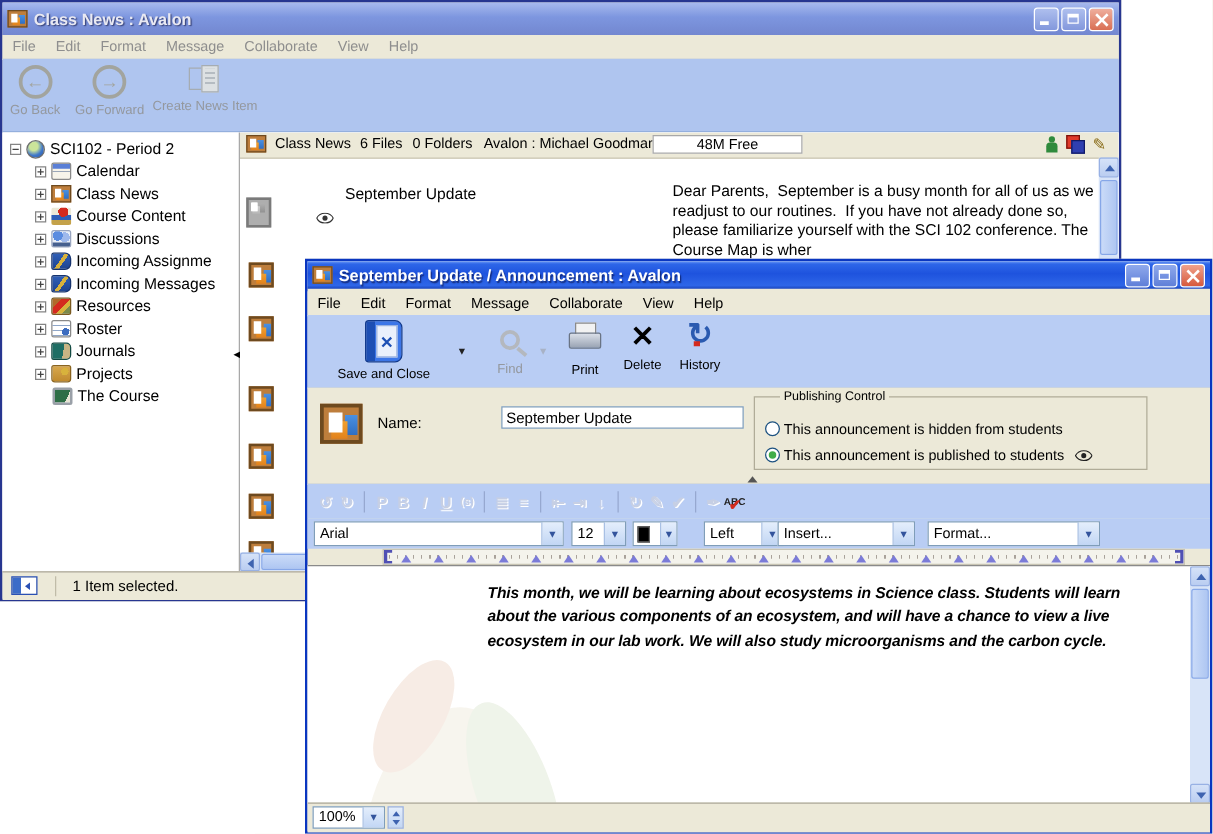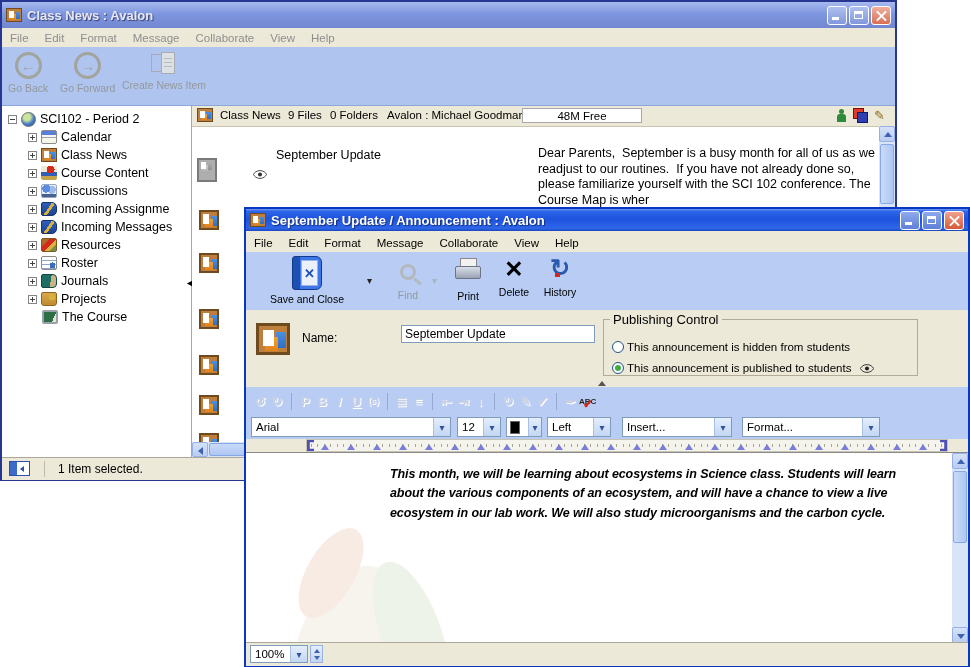--- a/index.html
+++ b/index.html
@@ -272,21 +272,21 @@
         </div>
       </div>
 
       <span class="abs" style="left:183px;top:172px;font-size:9px;color:#000">◄</span>
 
       <div class="abs" style="left:190px;top:0;right:0;bottom:0;background:#fff;overflow:hidden">
 
         <div class="abs" style="left:0;right:0;top:0;height:20px;background:#ECE9D8;border-bottom:1px solid #C9C5B2;font-size:11.5px">
           <span class="board-icon" style="position:absolute;left:5px;top:2px"></span>
           <span class="abs" style="left:28px;top:3px">Class News</span>
-          <span class="abs" style="left:96px;top:3px">9 Files</span>
+          <span class="abs" style="left:96px;top:3px">6 Files</span>
           <span class="abs" style="left:138px;top:3px">0 Folders</span>
           <span class="abs" style="left:195px;top:3px">Avalon : Michael Goodman</span>
           <span class="free-box" style="left:330px;top:2px;width:120px;height:15px">
             <span>48M Free</span>
           </span>
           <span class="person-icon" style="position:absolute;left:645px;top:3px"></span>
           <span class="overlap-icon" style="position:absolute;left:661px;top:2px"></span>
           <span class="pencil-glyph" style="position:absolute;left:682px;top:2px">✎</span>
         </div>
 
@@ -378,21 +378,21 @@
         <span class="hist">↻</span>
         <span class="lbl" style="margin-top:4px">History</span>
       </div>
     </div>
 
     <div class="abs" style="left:0;right:0;top:101px;height:77px;background:#ECE9D8;border-bottom:1px solid #C8C4B0">
       <span class="board-icon big" style="position:absolute;left:10px;top:13px"></span>
       <span class="abs" style="left:56px;top:21px;font-size:12px">Name:</span>
       <input class="abs" style="left: 155px; top: 15px; width: 194px; height: 18px; border: 1px solid rgb(127, 157, 185); font-size: 12px; padding: 0px 3px; font-family: &quot;Liberation Sans&quot;, sans-serif; box-sizing: border-box;" value="September Update">
       <fieldset class="abs" style="left:357px;top:2px;width:313px;height:62px;border:1px solid #B0AC98;margin:0;padding:0;background:#ECE9D8">
-        <legend style="font-size:13px;margin-left:6px;padding:0 3px">Publishing Control</legend>
+        <legend style="font-size:10px;margin-left:20px;padding:0 3px">Publishing Control</legend>
         <div class="abs" style="left:8px;top:35px;font-size:11.5px;white-space:nowrap">
           <span class="radio checked"></span>
           <span>This announcement is published to students</span>
           <svg class="eye-svg" width="14" height="9" viewBox="0 0 16 10" style="margin-left:5px">
             <path d="M8 .5C4.4.5 1.6 2.7.4 5c1.2 2.3 4 4.5 7.6 4.5S14.4 7.3 15.6 5C14.4 2.7 11.6.5 8 .5z" fill="none" stroke="#222"></path>
             <circle cx="8" cy="5" r="2.3" fill="#222"></circle>
             </svg>
         </div>
         <div class="abs" style="left:8px;top:14px;font-size:11.5px;white-space:nowrap">
           <span class="radio"></span>
@@ -437,21 +437,21 @@
       </span>
       <span class="combo" style="left:211px;top:2px;width:44px">
         <span class="cv">12</span>
         <span class="cbtn">▾</span>
       </span>
       <span class="combo" style="left:260px;top:2px;width:36px">
         <span class="swatch"></span>
         <span class="cv"></span>
         <span class="cbtn">▾</span>
       </span>
-      <span class="combo" style="left:301px;top:2px;width:64px">
+      <span class="combo" style="left:317px;top:2px;width:64px">
         <span class="cv">Left</span>
         <span class="cbtn">▾</span>
       </span>
       <span class="combo" style="left:376px;top:2px;width:110px">
         <span class="cv">Insert...</span>
         <span class="cbtn">▾</span>
       </span>
       <span class="combo" style="left:496px;top:2px;width:138px">
         <span class="cv">Format...</span>
         <span class="cbtn">▾</span>

